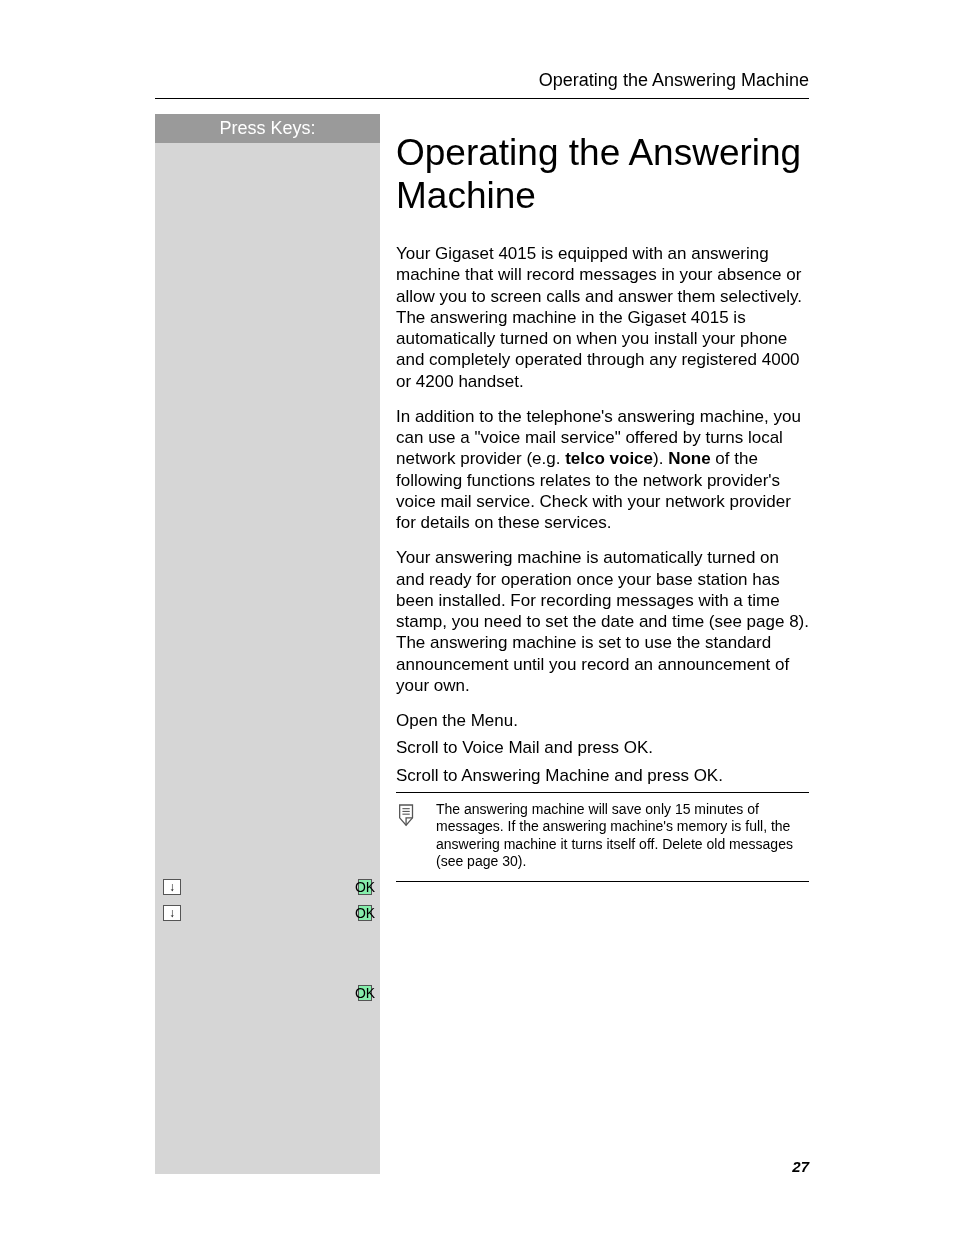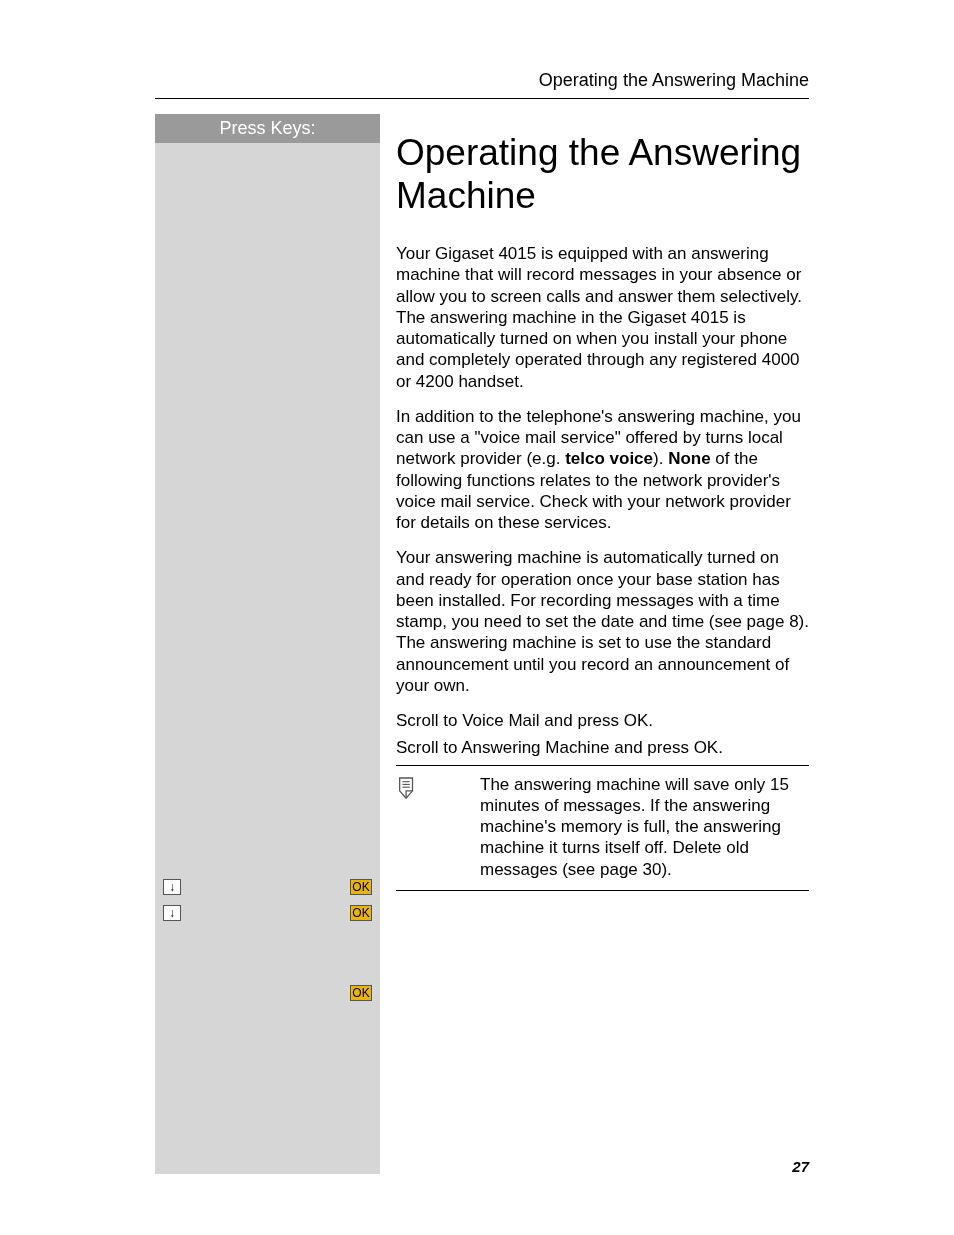--- a/index.html
+++ b/index.html
@@ -11,23 +11,23 @@
   .sidebar-title { background: #9a9a9a; color: #fff; font-size: 18px; padding: 4px 10px; text-align: center; }
   .content { position: absolute; top: 114px; left: 396px; right: 145px; }
   h1 { font-family: "Arial Narrow", Arial, sans-serif; font-stretch: condensed; font-weight: 400; font-size: 37px; line-height: 1.15; margin-top: 18px; margin-bottom: 26px; }
   h2 { font-family: "Arial Narrow", Arial, sans-serif; font-stretch: condensed; font-weight: 400; font-size: 26px; line-height: 1.2; margin-top: 24px; margin-bottom: 16px; }
   p.body { font-size: 17px; line-height: 1.25; margin-bottom: 14px; }
   p.step { font-size: 17px; line-height: 1.25; margin-bottom: 6px; }
   .note-wrap { margin-top: 6px; }
   .note-rule { height: 1px; background: #000; margin: 6px 0 8px 0; }
   .note-row { display: flex; gap: 14px; }
   .note-icon { width: 26px; flex: 0 0 26px; padding-top: 2px; }
-  .note-text { font-size: 17px; line-height: 1.25; margin-left: 44px; }
+  .note-text { font-size: 14px; line-height: 1.25; }
   .page-num { position: absolute; bottom: 60px; right: 145px; font-size: 15px; font-style: italic; font-weight: bold; text-align: right; }
-  .ok-box { display: inline-flex; align-items: center; justify-content: center; width: 22px; height: 16px; background: #eab308; border: 1px solid #555; font-family: "Arial Narrow", Arial, sans-serif; font-stretch: condensed; font-size: 12px; }
+  .ok-box { display: inline-flex; align-items: center; justify-content: center; width: 14px; height: 16px; background: #86efac; border: 1px solid #555; font-family: "Arial Narrow", Arial, sans-serif; font-stretch: condensed; font-size: 14px; }
   .arrow-box { display: inline-flex; align-items: center; justify-content: center; width: 18px; height: 16px; background: #fff; border: 1px solid #555; font-size: 12px; }
   .key-row { position: absolute; left: 8px; right: 8px; height: 18px; display: flex; align-items: center; }
   .key-row .spacer { flex: 1; }
   .hatch { position: absolute; top: 0; bottom: 0; left: 30px; right: 34px; background-image: repeating-linear-gradient(90deg, #cfcfcf 0 2px, #e4e4e4 2px 4px); }
   .key-row > * { position: relative; z-index: 1; }
 </style>
 </head>
 <body>
 
 <div class="page">
@@ -68,20 +68,21 @@
 
     <p class="body">Your Gigaset 4015 is equipped with an answering machine that will record messages in your absence or allow you to screen calls and answer them selectively.  The answering machine in the Gigaset 4015 is automatically turned on when you install your phone and completely operated through any registered 4000 or 4200 handset.</p>
 
     <p class="body">
       <span>In addition to the telephone's answering machine, you can use a "voice mail service" offered by turns local network provider (e.g. </span><b>telco voice</b><span>). </span><b>None</b><span> of the following functions relates to the network provider's voice mail service.  Check with your network provider for details on these services.</span>
     </p>
 
 
     <p class="body">Your answering machine is automatically turned on and ready for operation once your base station has been installed. For recording messages with a time stamp, you need to set the date and time (see page 8). The answering machine is set to use the standard announcement until you record an announcement of your own.</p>
 
+    <p class="step">Open the Menu.</p>
     <p class="step">Scroll to Voice Mail and press OK.</p>
     <p class="step">Scroll to Answering Machine and press OK.</p>
 
     <div class="note-wrap">
       <div class="note-rule"></div>
       <div class="note-row">
         <div class="note-icon">
           <svg viewBox="0 0 24 28" width="22" height="26">
             <path d="M4 2 L18 2 L18 16 L11 24 L4 16 Z" fill="none" stroke="#555" stroke-width="1.4"></path>
             <path d="M11 24 L11 16 L18 16" fill="none" stroke="#555" stroke-width="1.4"></path>

